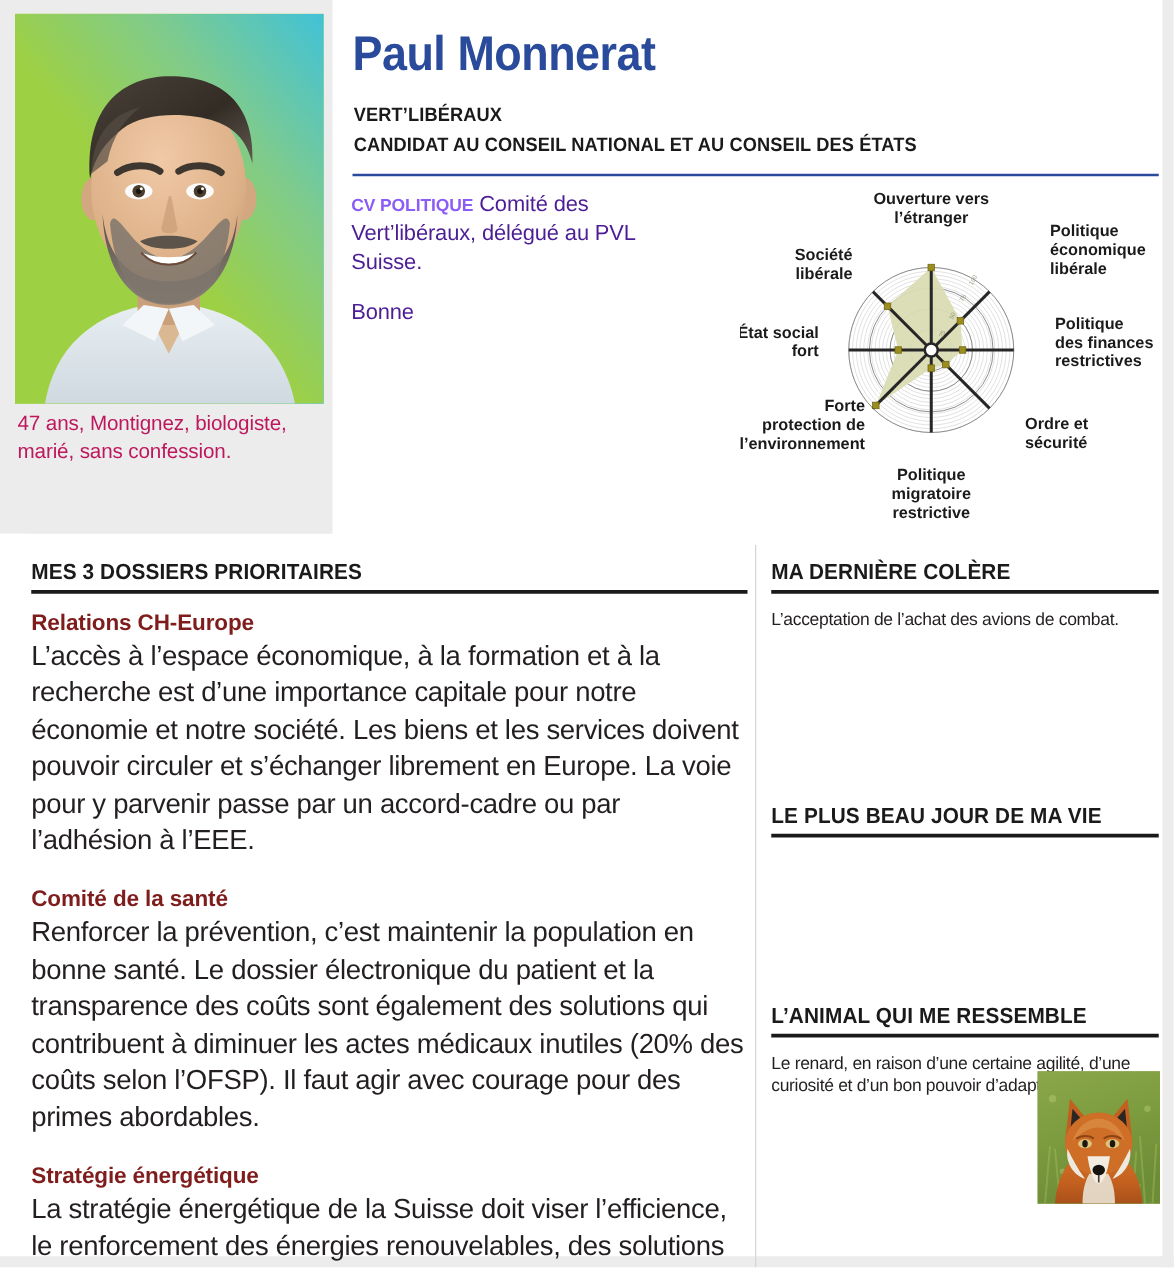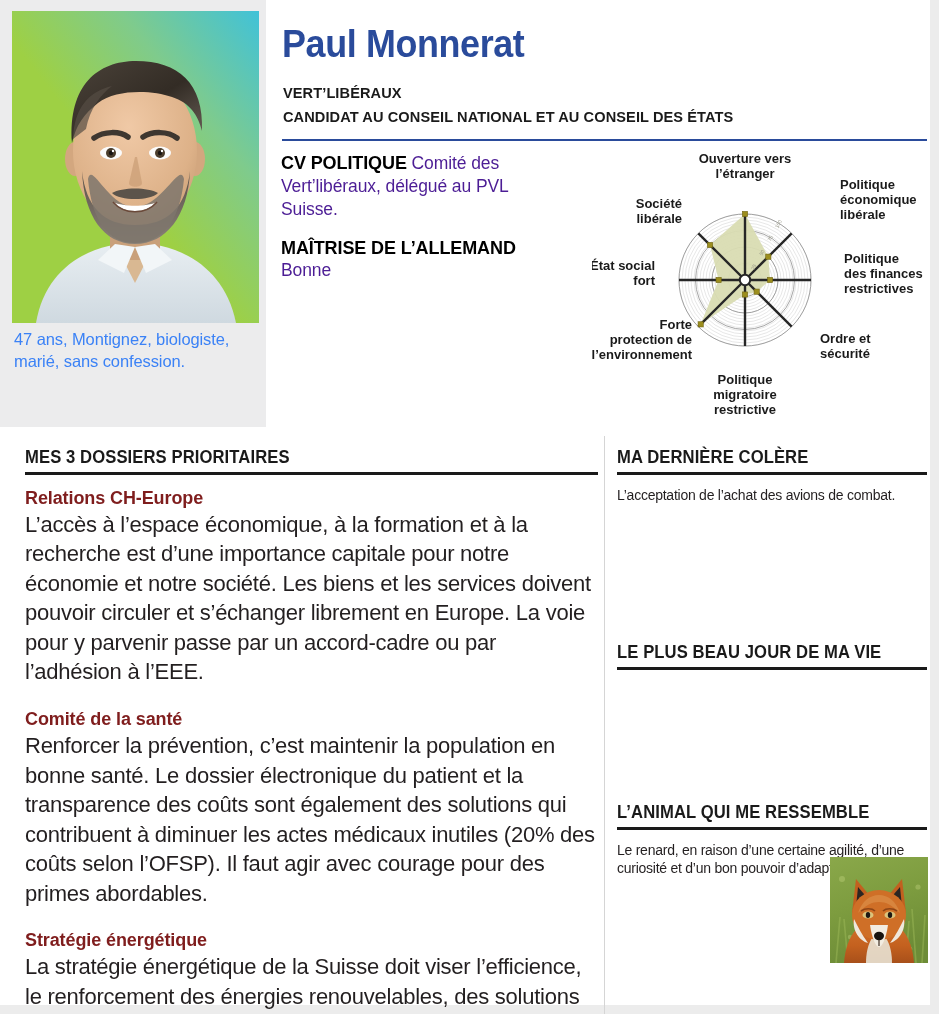--- a/index.html
+++ b/index.html
@@ -32,21 +32,21 @@
     background: linear-gradient(118deg, #9ed044 0%, #9ed044 38%, #8ecf6c 60%, #63c7b8 88%, #41c2d8 100%);
   }
   .photo-wrap svg { display: block; width: 100%; height: 100%; }
 
   .photo-caption {
     position: absolute;
     left: 14px; top: 329px;
     width: 246px;
     font-size: 16.5px;
     line-height: 1.33;
-    color: #3b82f6;
+    color: #be185d;
     letter-spacing: -0.1px;
   }
 
   
   .cand-name {
     position: absolute;
     left: 282px; top: 22px;
     font-size: 39px;
     font-weight: bold;
     color: #2a4b9b;
@@ -84,23 +84,23 @@
 
   
   .bio {
     position: absolute;
     left: 281px; top: 152px;
     width: 285px;
   }
   .bio-block { margin-bottom: 18px; }
   .bio-block:last-child { margin-bottom: 0; }
   .bio-label {
-    font-size: 18px;
-    font-weight: bold;
-    color: #000000;
+    font-size: 14px;
+    font-weight: bold;
+    color: #8b5cf6;
     letter-spacing: -0.1px;
   }
   .bio-text {
     font-size: 17.5px;
     color: #4c1d95;
     line-height: 1.30;
     letter-spacing: -0.1px;
   }
   .bio-text-inline { display: inline; }
 
@@ -312,21 +312,20 @@
   <div class="cand-name">Paul Monnerat</div>
   <div class="party">VERT’LIBÉRAUX</div>
   <div class="office">CANDIDAT AU CONSEIL NATIONAL ET AU CONSEIL DES ÉTATS</div>
   <div class="header-rule"></div>
 
   <div class="bio">
     <div class="bio-block">
       <span class="bio-label">CV POLITIQUE</span><span class="bio-text bio-text-inline"> Comité des Vert’libéraux, délégué au PVL Suisse.</span>
     </div>
     <div class="bio-block">
-      <div class="bio-label">MAÎTRISE DE L’ALLEMAND</div>
       <div class="bio-text">Bonne</div>
     </div>
   </div>
 
   <div class="radar-wrap">
     <svg id="radar-svg" width="340" height="282" viewBox="0 0 340 282" aria-hidden="true">
         <circle cx="153" cy="134" r="3" fill="none" stroke="#cfcfcf" stroke-width="0.5"></circle>
         <circle cx="153" cy="134" r="6" fill="none" stroke="#cfcfcf" stroke-width="0.5"></circle>
         <circle cx="153" cy="134" r="9" fill="none" stroke="#cfcfcf" stroke-width="0.5"></circle>
         <circle cx="153" cy="134" r="12" fill="none" stroke="#cfcfcf" stroke-width="0.5"></circle>

